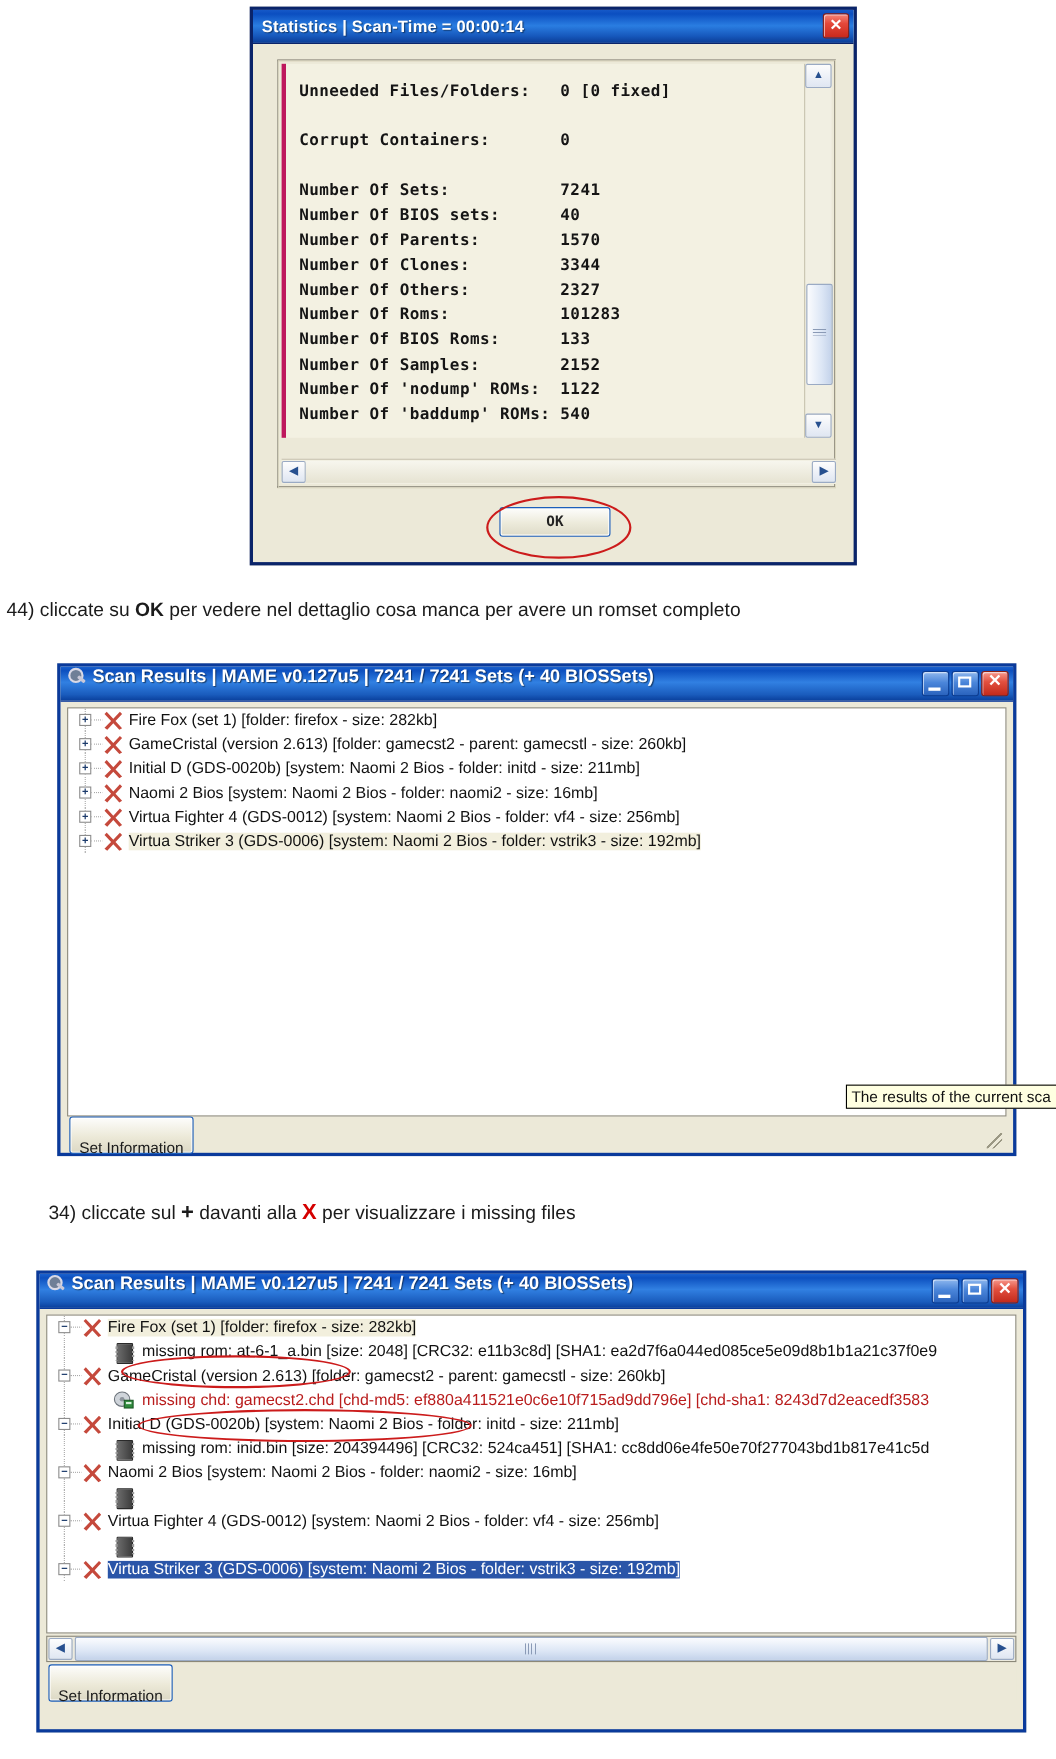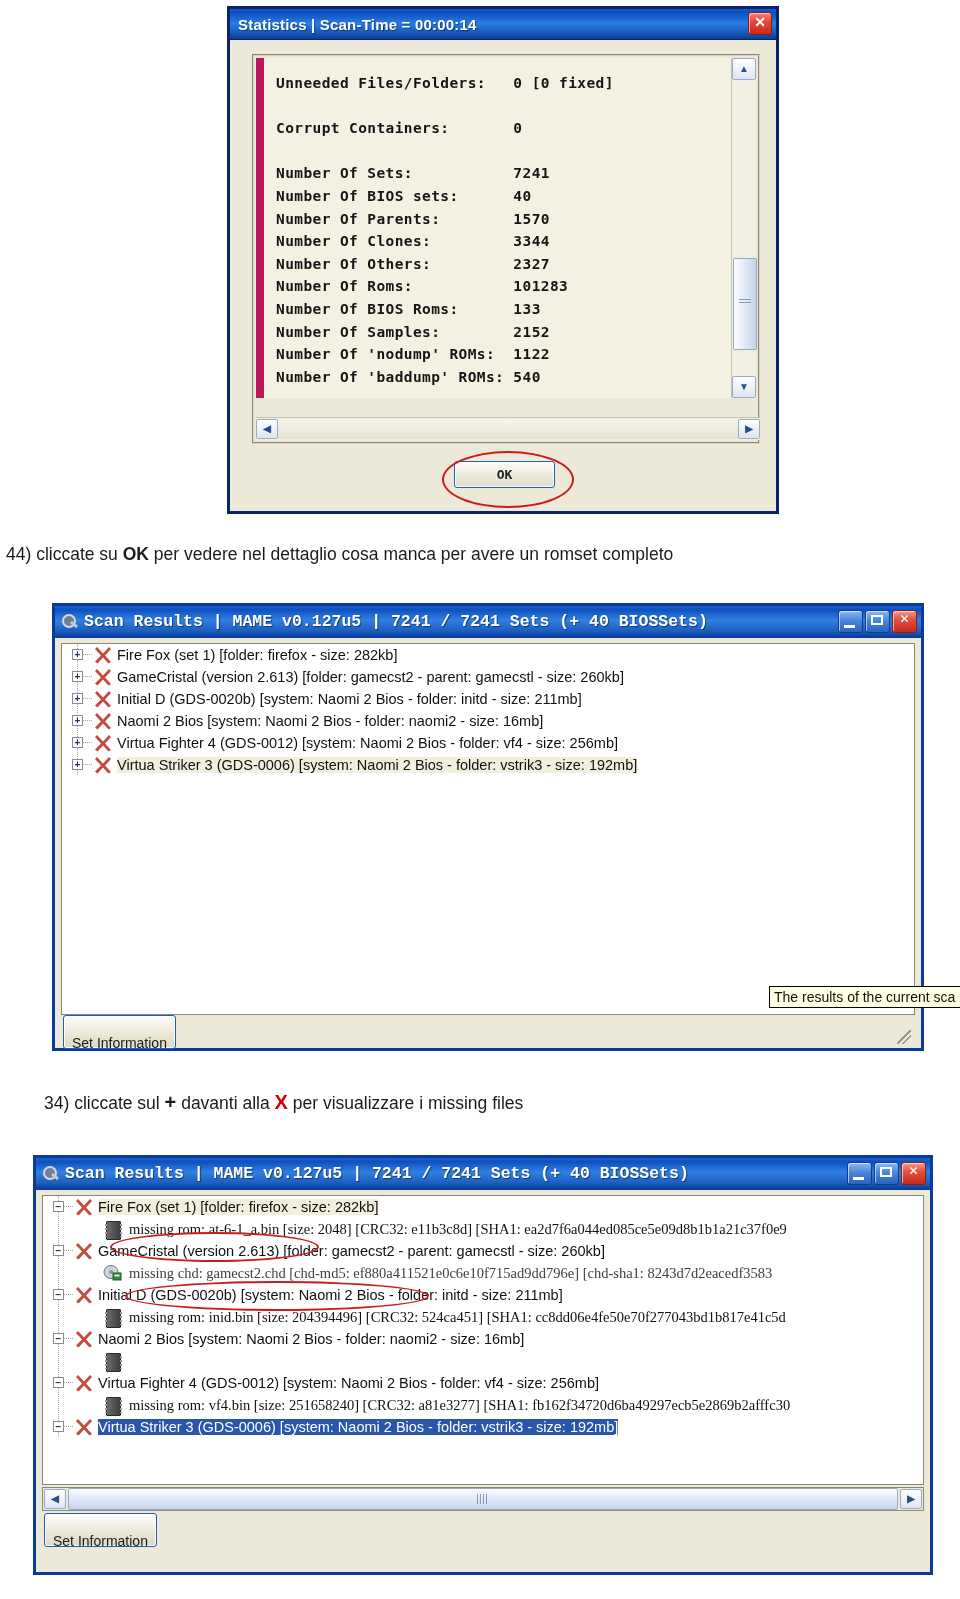--- a/index.html
+++ b/index.html
@@ -30,21 +30,21 @@
     color:#fff;font-size:14px;font-weight:bold;line-height:19px;text-align:center;
     box-shadow:inset 1px 1px 0 rgba(255,255,255,.55);
   }
   #stats-panel{
     position:absolute;left:22px;top:45px;width:508px;height:390px;
     background:#ece9d8;border:2px groove #dcd8c0;box-sizing:border-box;
   }
   #stats-inner{
     position:absolute;left:2px;top:2px;width:478px;height:340px;
     background:#f3f1e2;overflow:hidden;
-    border-left:8px solid #be185d;
+    border-left:4px solid #be185d;
   }
   #stats-text{
     margin:14px 0 0 12px;
     font-family:"DejaVu Sans Mono",monospace;
     font-size:14.5px;font-weight:bold;color:#151515;
     line-height:22.6px;white-space:pre;letter-spacing:0.4px;
   }
   
   #stats-vscroll{
     position:absolute;right:2px;top:2px;width:24px;height:340px;
@@ -97,21 +97,21 @@
   .caption .redx{color:#d40000;font-weight:bold;font-size:20px;}
   .caption .plus{font-weight:bold;font-size:20px;}
   #caption-33{left:6px;top:544px;}
   #caption-34{left:44px;top:1091px;}
 
   
   .xpwin{position:absolute;background:#ece9d8;border:3px solid #0a3a9b;box-sizing:border-box;}
   .xpwin .tbar{
     height:31px;position:relative;
     background:linear-gradient(180deg,#1a62cf 0%,#0d50bf 12%,#3180e2 46%,#1a5cbd 82%,#0a3f9c 100%);
-    border-bottom:1px solid #0a3a9b;display:flex;align-items:center;font-family:Liberation Mono, monospace;
+    border-bottom:1px solid #0a3a9b;display:flex;align-items:flex-start;
   }
   .tbar .appicon{
     width:18px;height:18px;margin-left:5px;position:relative;flex:0 0 auto;
   }
   .tbar .appicon .mag{
     position:absolute;left:2px;top:1px;width:10px;height:10px;border-radius:50%;
     border:2px solid #d9d9e6;background:#6f7f97;
   }
   .tbar .appicon .handle{
     position:absolute;left:10px;top:10px;width:8px;height:3px;background:#c9c9d8;
@@ -162,37 +162,37 @@
   .xicon{
     position:absolute;left:32px;top:2px;width:18px;height:18px;
   }
   .xicon svg{display:block;}
   .trow .tlabel{margin-left:55px;}
   .trow.sel .tlabel{background:#f2efdd;}
   .trow.sel-blue .tlabel{background:#2a55a8;color:#fff;}
 
   .crow{
     position:relative;height:22px;display:flex;align-items:center;
-    font-size:14.5px;color:#111;white-space:nowrap;font-family:Liberation Serif, serif;
+    font-size:14.5px;color:#111;white-space:nowrap;
   }
   .chipicon{
     position:absolute;left:63px;top:3px;width:13px;height:17px;
     background:linear-gradient(90deg,#6b6b6b,#3d3d3d);
     border:1px solid #2a2a2a;border-radius:1px;
   }
   .chipicon:before,.chipicon:after{
     content:"";position:absolute;top:2px;width:2px;height:13px;
     background:repeating-linear-gradient(180deg,#9a9a9a 0 2px,transparent 2px 4px);
   }
   .chipicon:before{left:-2px;} .chipicon:after{right:-2px;}
   .chdicon{
     position:absolute;left:60px;top:2px;width:19px;height:17px;
   }
   .crow .clabel{margin-left:86px;}
-  .crow .clabel.blue{color:#404040;}
+  .crow .clabel.blue{color:#b91c1c;}
 
   
   .statusbar{
     position:absolute;left:6px;height:30px;background:#ece9d8;
     display:flex;align-items:center;
   }
   .setinfo-btn{
     margin-left:2px;height:24px;padding:16px 8px;
     background:linear-gradient(180deg,#fdfdfc,#ece9d8 55%,#dcd8c4);
     border:1px solid #1d5fbb;border-radius:3px;box-shadow:inset 0 0 0 1px #fff;
@@ -476,21 +476,20 @@
         <span class="xicon">
           <svg width="18" height="18" viewBox="0 0 18 18">
             <path d="M3 1 L9 7.5 L15 1 L17 3 L11 9.5 L17 16 L14.5 17.5 L9 11.5 L3.5 17.5 L1 15.5 L7 9.5 L1 3 Z" fill="#c0392b" opacity="0.92"></path>
           </svg>
         </span>
         <span class="tlabel">Virtua Fighter 4 (GDS-0012) [system: Naomi 2 Bios - folder: vf4 - size: 256mb]</span>
       </div>
       <div class="crow">
         <span class="vdot" style="top:0;height:22px;"></span>
         <span class="chipicon"></span>
-        <span class="clabel">missing rom: vf4.bin [size: 251658240] [CRC32: a81e3277] [SHA1: fb162f34720d6ba49297ecb5e2869b2afffc30</span>
       </div>
       <div class="trow sel-blue">
         <span class="vdot" style="top:0;height:22px;"></span>
         <span class="expander">−</span>
         <span class="dotline"></span>
         <span class="xicon">
           <svg width="18" height="18" viewBox="0 0 18 18">
             <path d="M3 1 L9 7.5 L15 1 L17 3 L11 9.5 L17 16 L14.5 17.5 L9 11.5 L3.5 17.5 L1 15.5 L7 9.5 L1 3 Z" fill="#c0392b" opacity="0.92"></path>
           </svg>
         </span>

